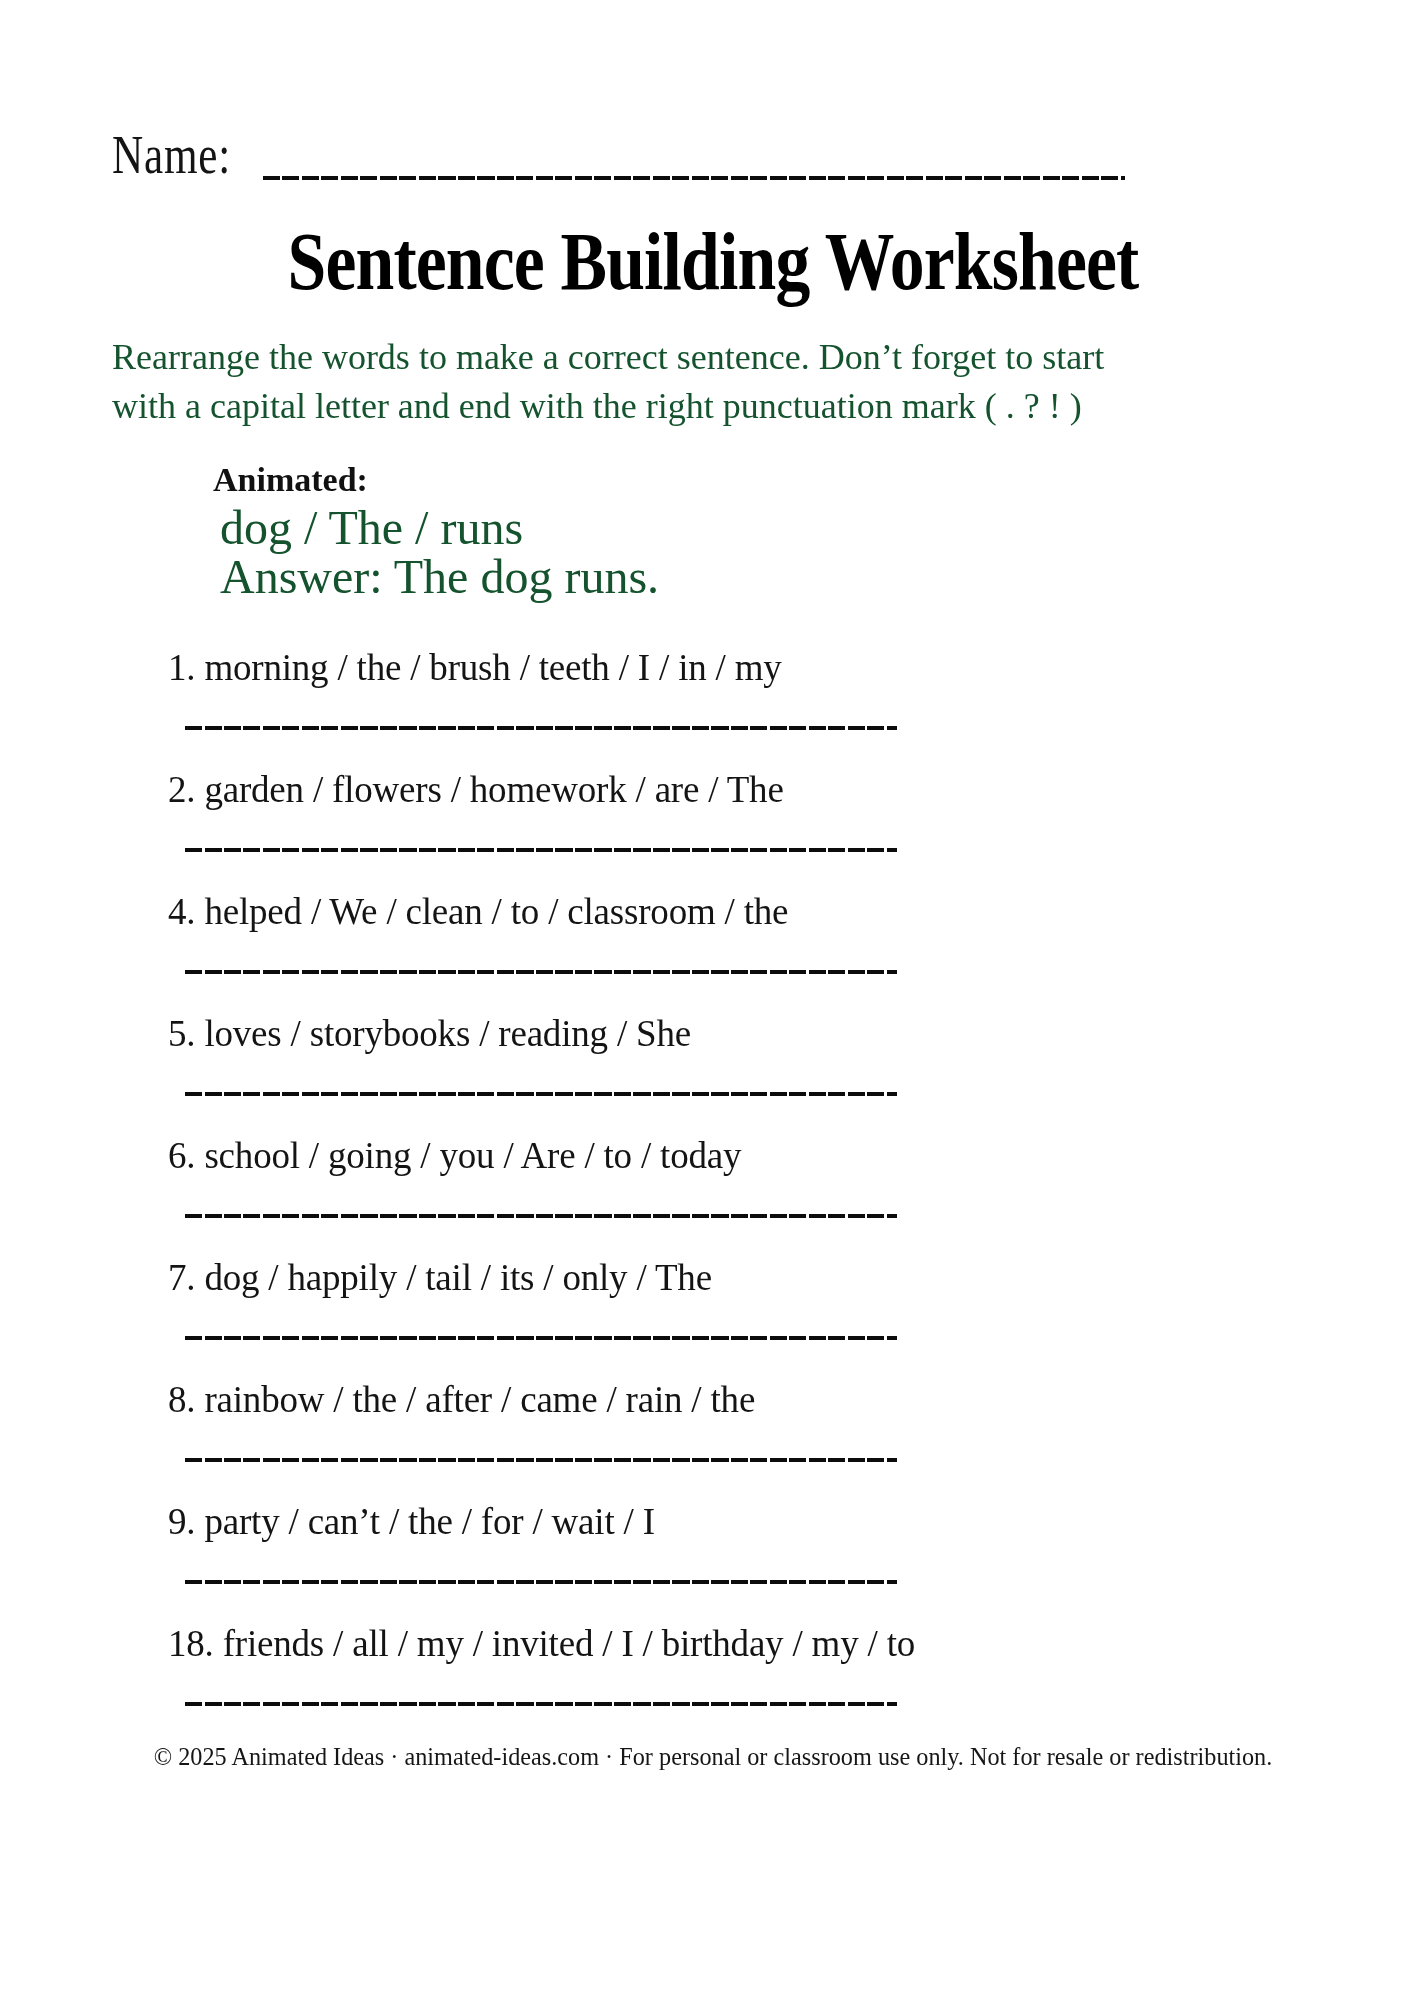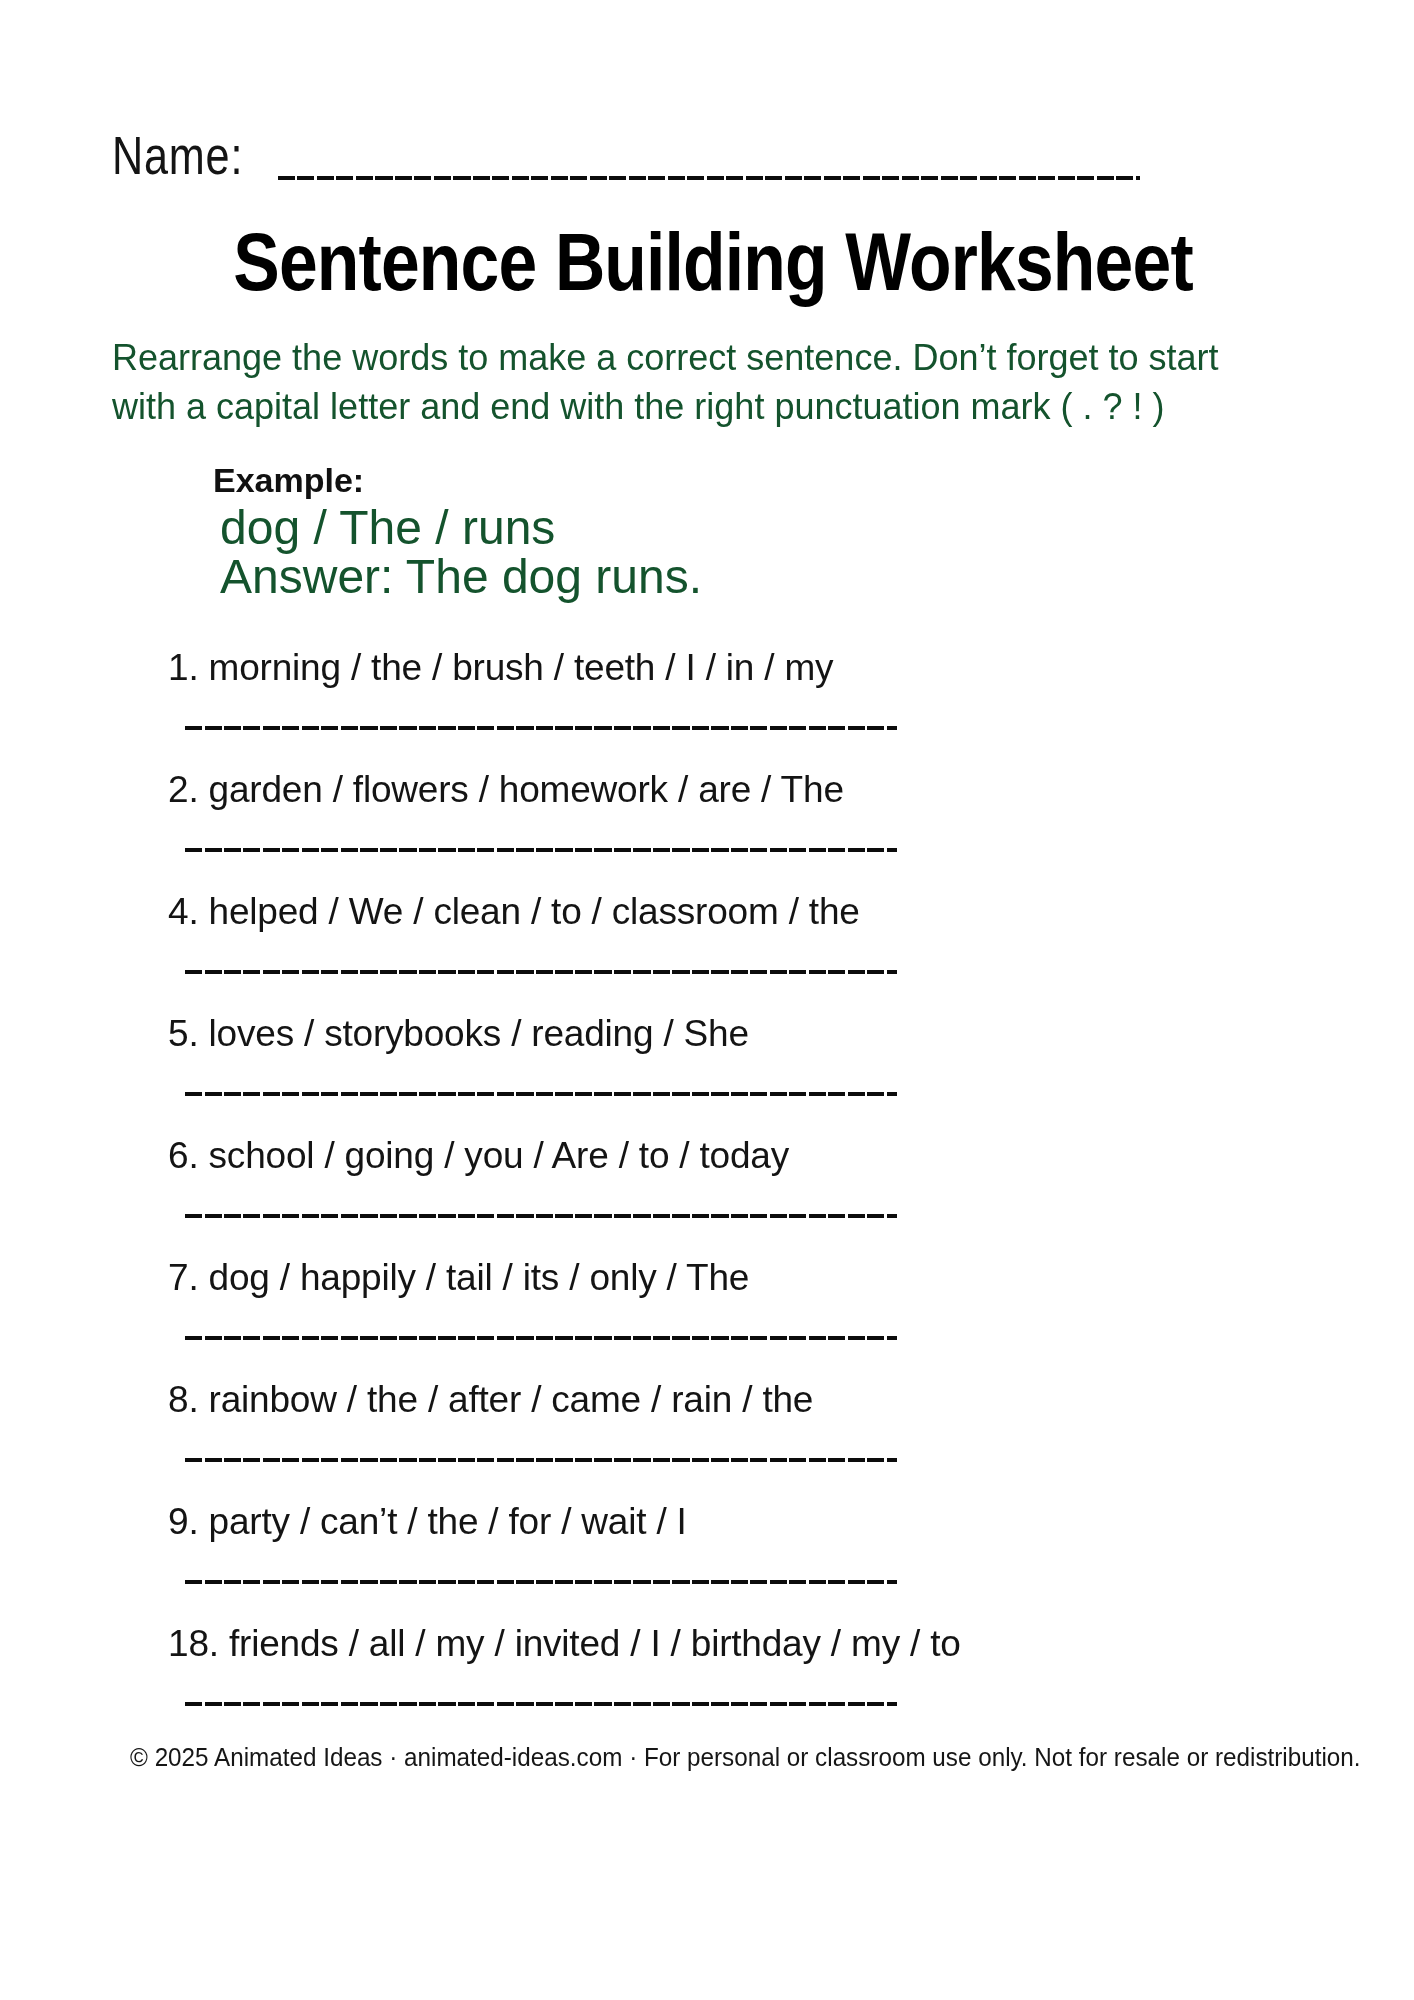--- a/index.html
+++ b/index.html
@@ -5,21 +5,21 @@
   * { margin: 0; padding: 0; box-sizing: border-box; }
   html, body { background: #ffffff; }
   body {
     width: 1414px;
     height: 2000px;
     overflow: hidden;
     font-family: "Liberation Sans", sans-serif;
     color: #0a0a0a;
     position: relative;
   }
-  .page { width: 100%; height: 100%; padding: 0 100px 5px 112px; }
+  .page { width: 100%; height: 100%; padding: 0 100px 5px 112px; font-family: Liberation Serif, serif; }
 
   
   .name-row {
     padding-top: 126px;
     display: flex;
     align-items: flex-end;
   }
   .name-label {
     font-size: 54px;
     font-weight: 400;
@@ -101,21 +101,21 @@
   </div>
 
   <div class="title">Sentence Building Worksheet</div>
 
   <div class="instructions">
     <div>Rearrange the words to make a correct sentence. Don’t forget to start</div>
     <div>with a capital letter and end with the right punctuation mark ( . ? ! )</div>
   </div>
 
   <div class="example">
-    <div class="example-heading">Example:</div>
+    <div class="example-heading">Animated:</div>
     <div class="example-line">dog / The / runs</div>
     <div class="example-line">Answer: The dog runs.</div>
   </div>
 
   <div class="items">
   <div class="item">
     <div class="item-question">
       <span>1.</span>
       <span>morning / the / brush / teeth / I / in / my</span>
     </div>

